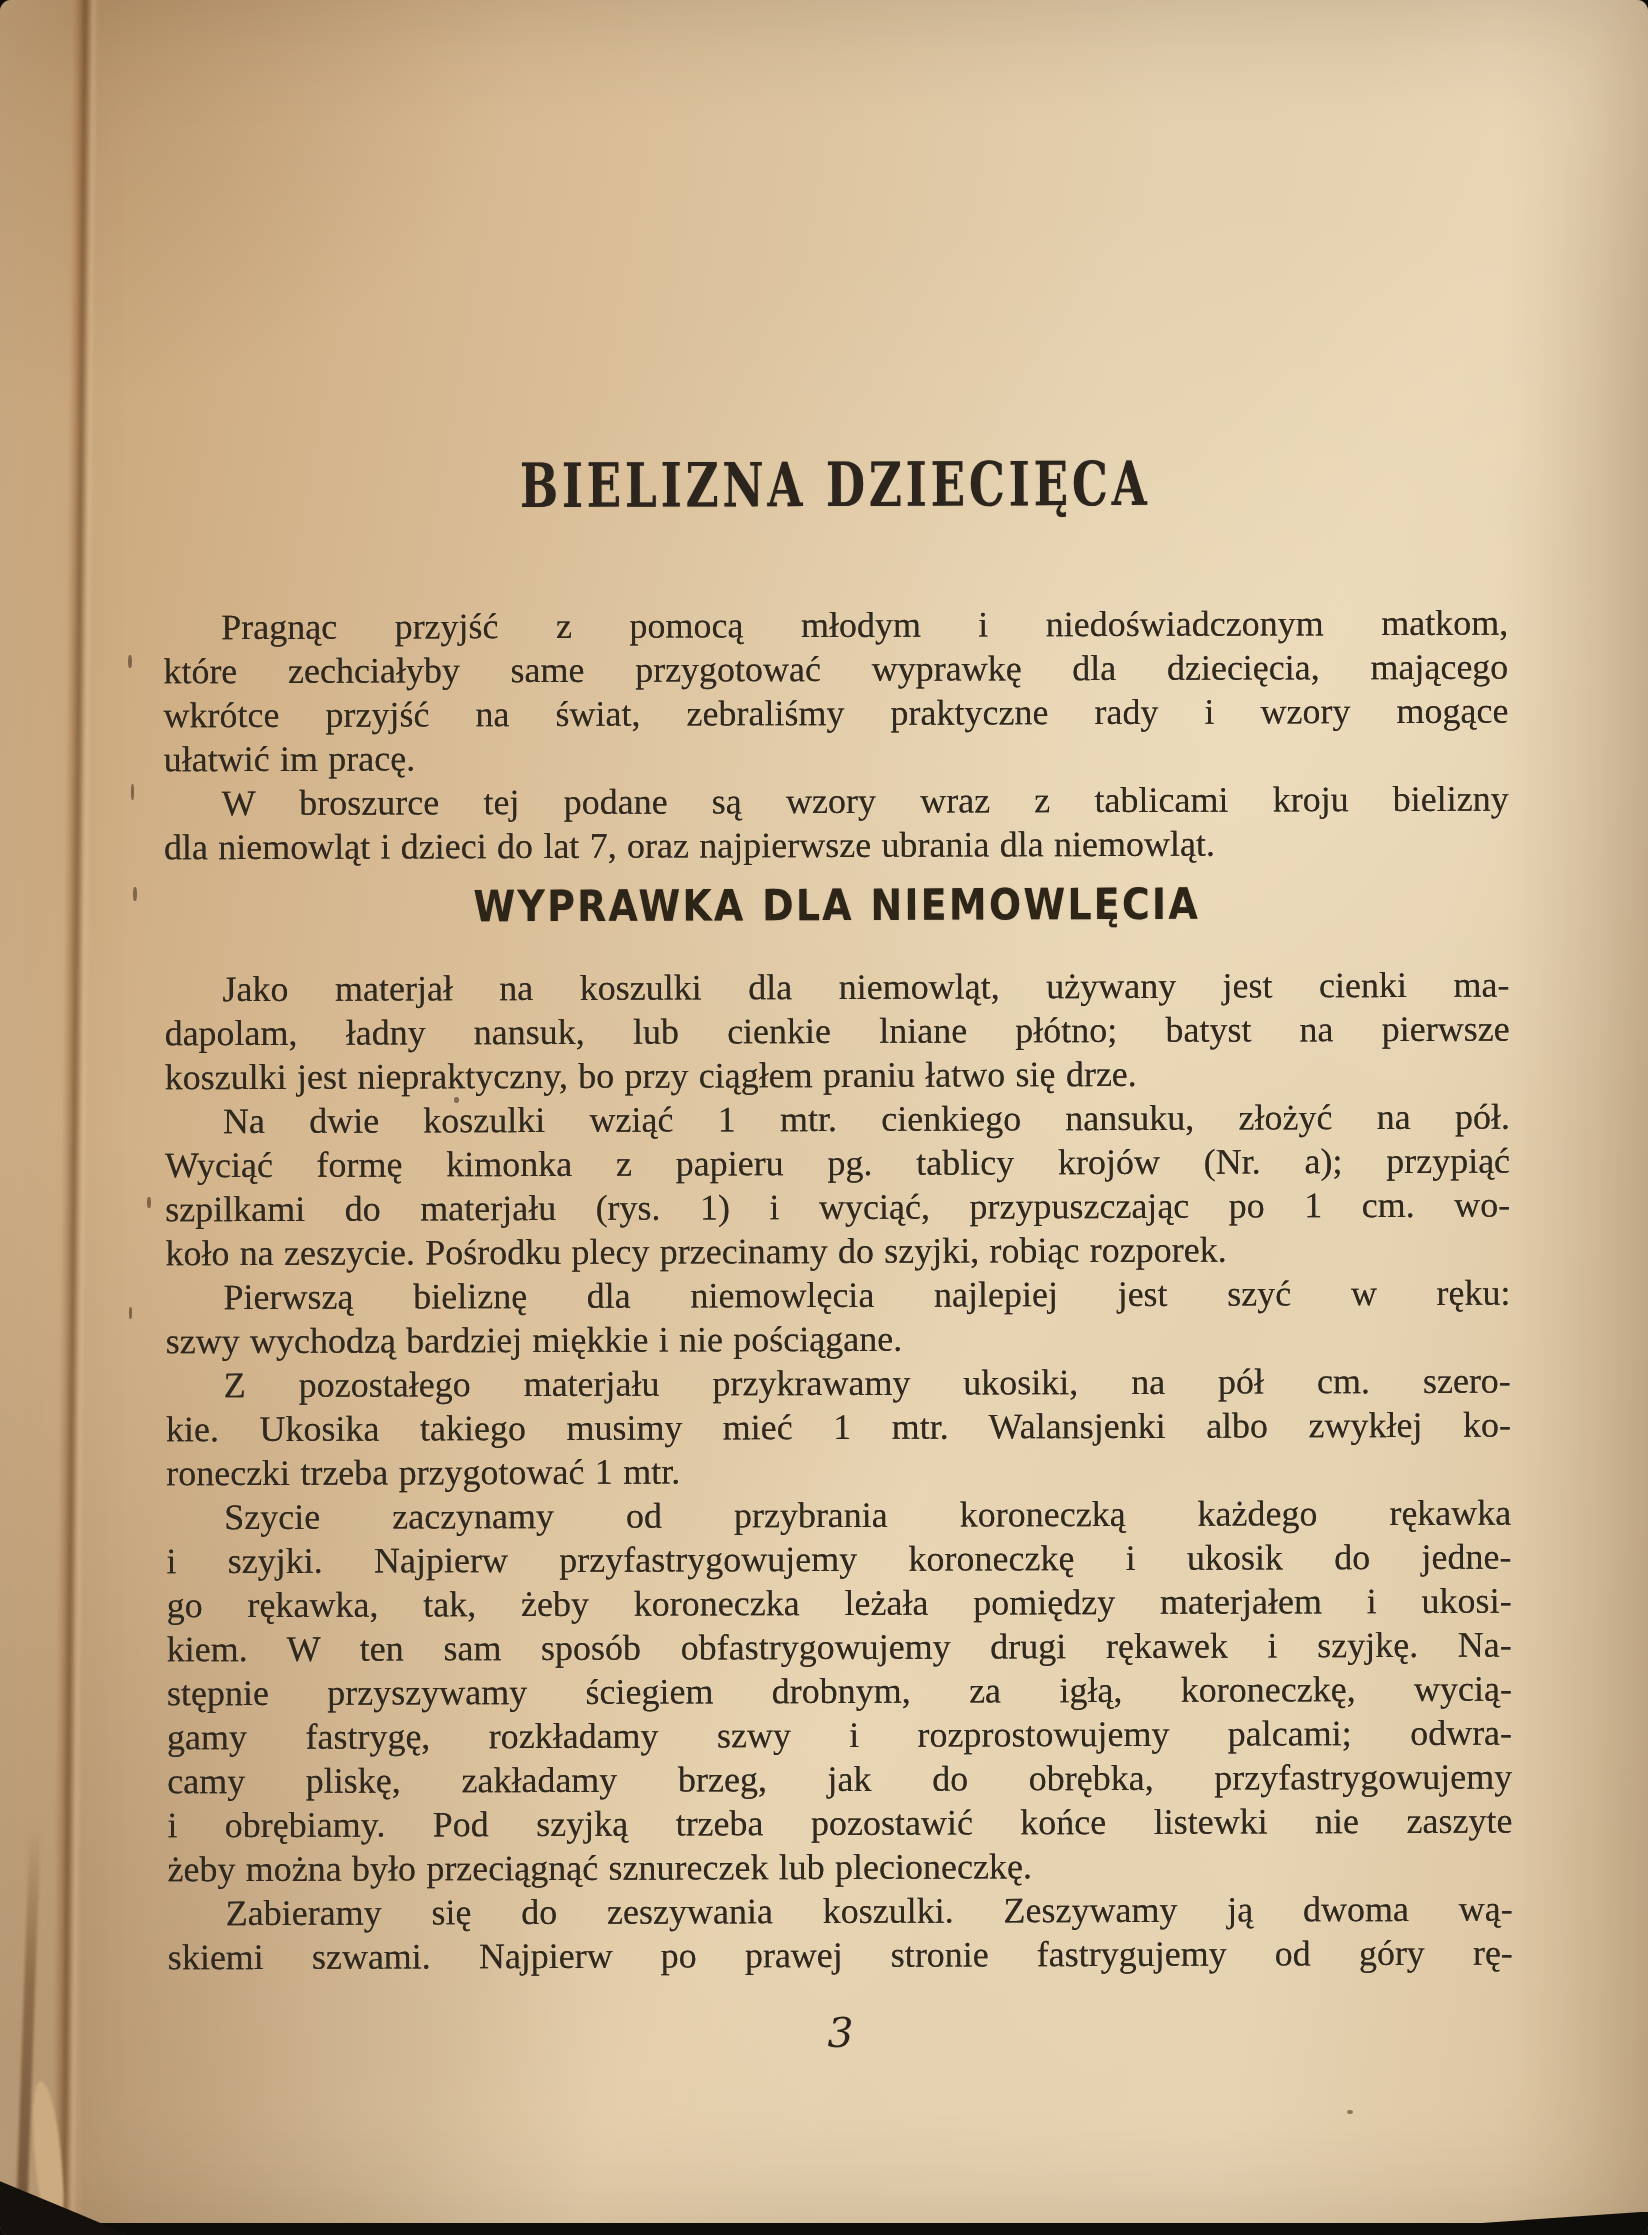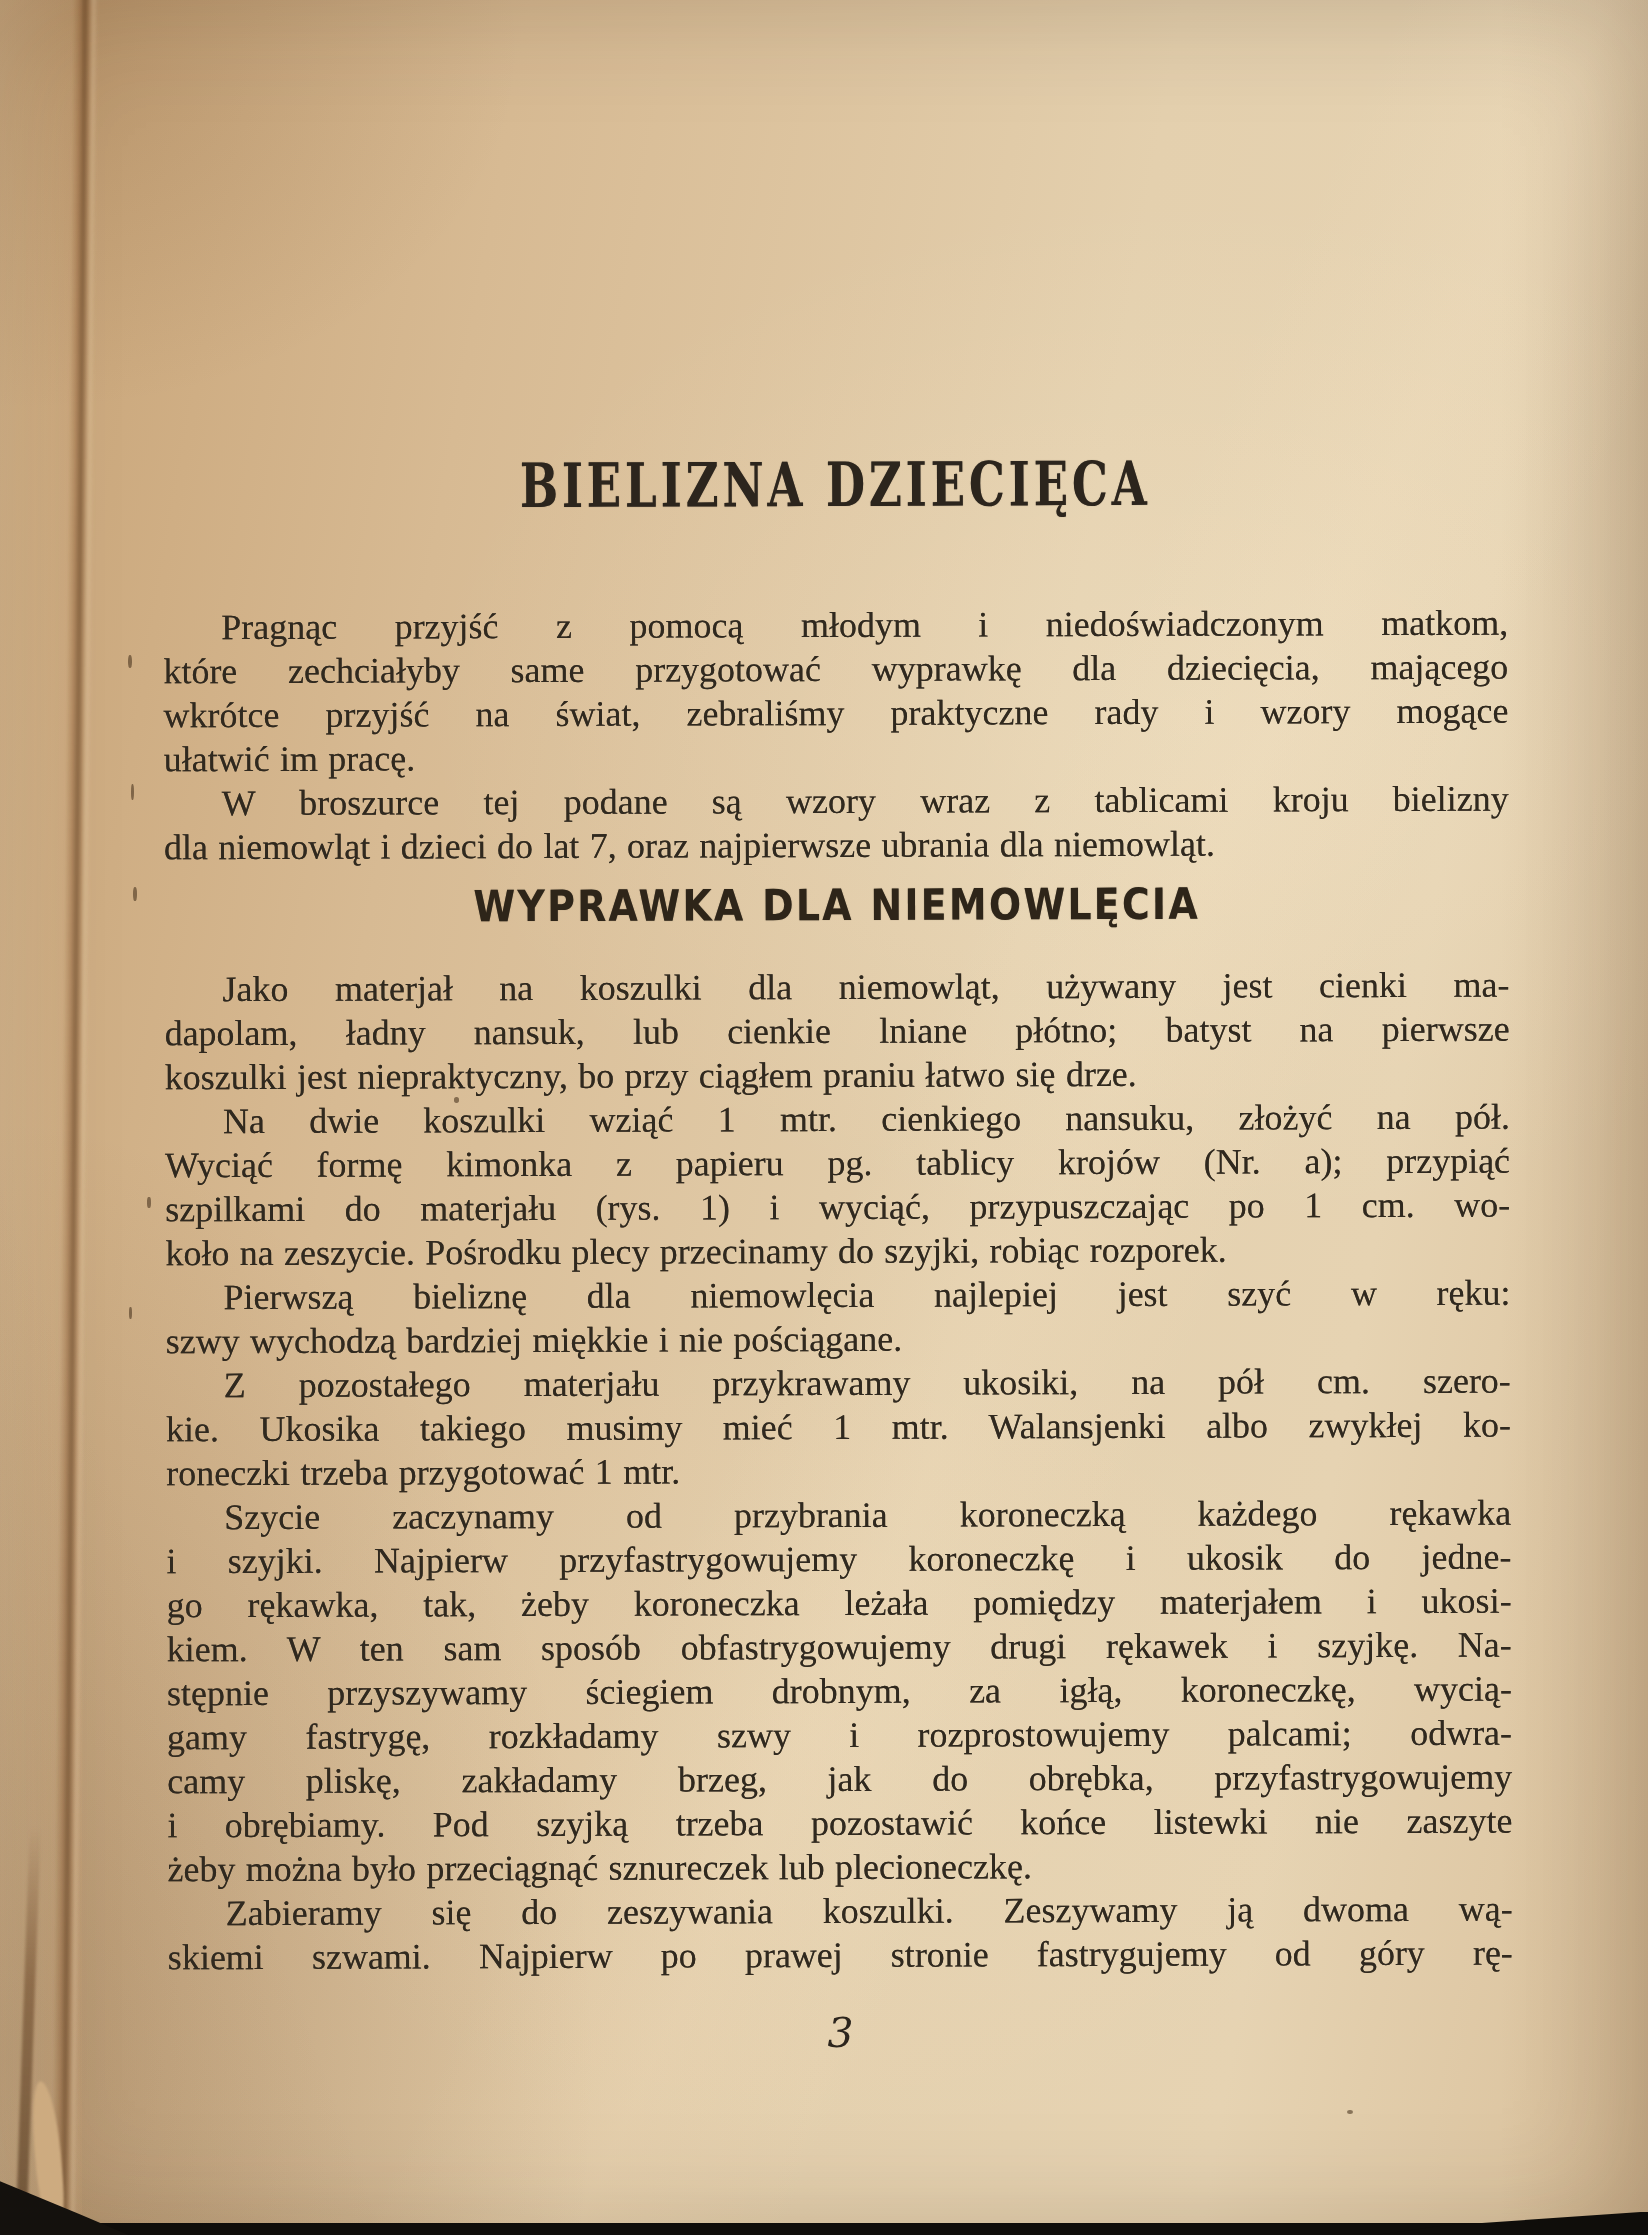--- a/index.html
+++ b/index.html
@@ -1,20 +1,20 @@
 <!DOCTYPE html>
 <html lang="pl" style="--paper-dark: #c7a275; --paper-mid: #d7ba93; --paper-light: #e4d0ae; --ink: #30291f;font-size:14px"><head>
 <meta charset="utf-8">
 <style>
   html,body { margin:0; padding:0; background:#0e0c09; }
 
   
   .photo {
     position:relative; width:1648px; height:2236px;
-    overflow:hidden; background:#0e0c09;
+    overflow:hidden; background:#0e0c09;border-radius:11px;
   }
 
   
   .paper {
     position:absolute; inset:0;
     background:
       radial-gradient(1092px 742px at 72% 32%, rgba(255,245,220,0.22), transparent 70%),
       radial-gradient(873px 611px at 50% 78%, rgba(255,240,210,0.10), transparent 70%),
       radial-gradient(830px 1310px at 0% 92%, rgba(70,40,15,0.20), transparent 72%),
       radial-gradient(699px 524px at 2% 2%, rgba(90,55,25,0.16), transparent 70%),

